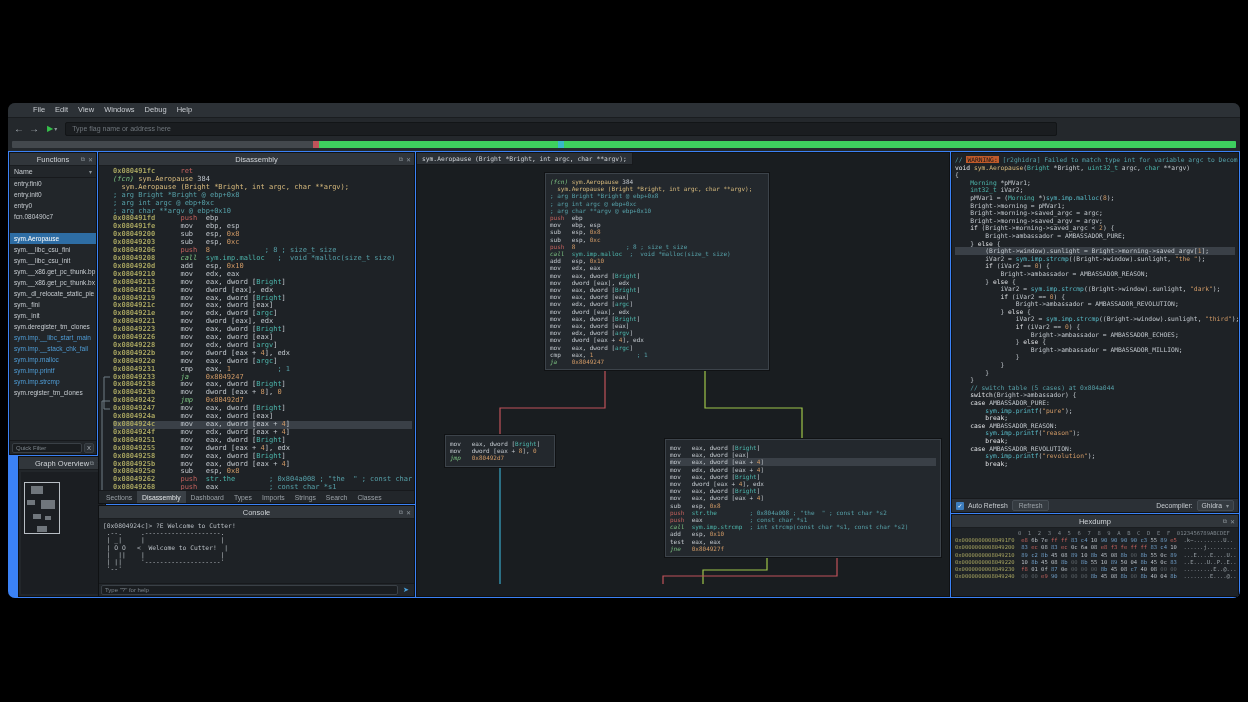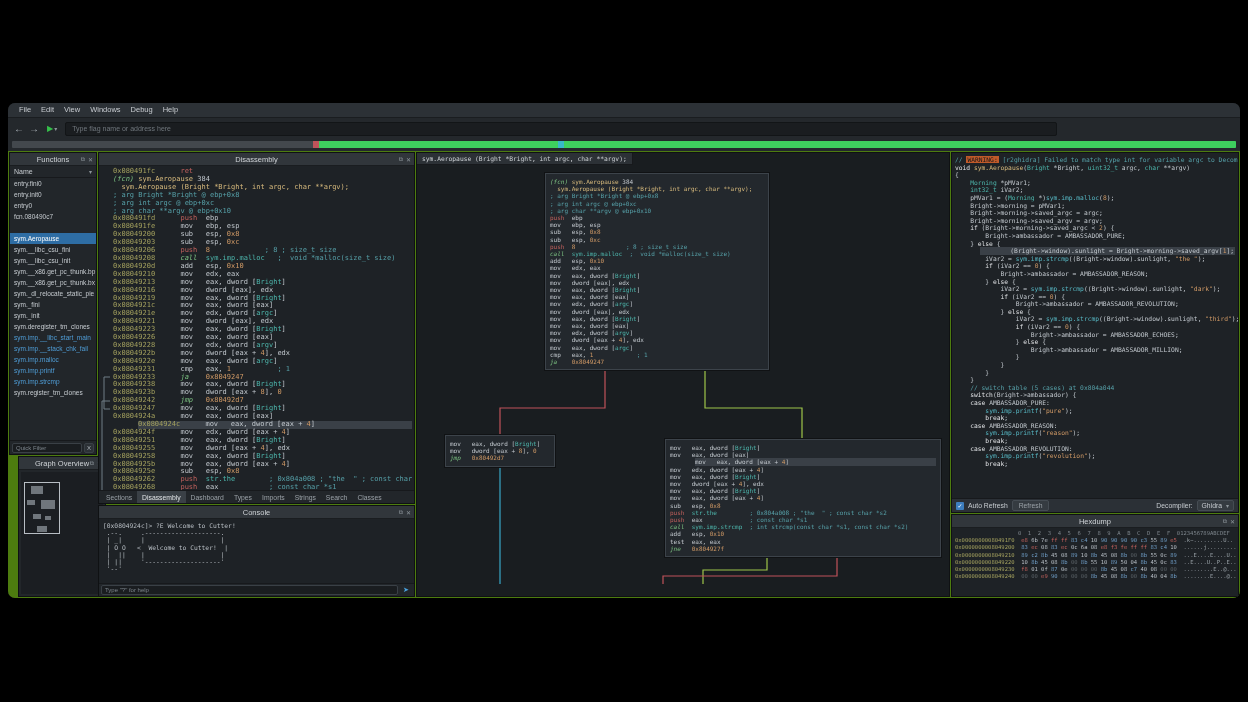--- a/index.html
+++ b/index.html
@@ -1,31 +1,31 @@
 <!DOCTYPE html>
 <html><head>
 <meta charset="utf-8">
 <style>
   *{box-sizing:border-box;margin:0;padding:0;}
   html,body{width:1248px;height:702px;background:#000;overflow:hidden;font-family:"Liberation Sans",sans-serif;}
   .window{position:absolute;left:8px;top:103px;width:1232px;height:495px;background:#1d2023;border-radius:7px;overflow:hidden;}
   
-  .menubar{height:14px;background:#2c3136;display:flex;align-items:center;padding-left:6px;}
+  .menubar{height:14px;background:#2c3136;display:flex;align-items:center;padding-left:20px;}
   .menu-item{font-size:7.5px;color:#c7cbd0;padding:0 5px;line-height:14px;}
   .navbar{height:22px;background:#24282c;display:flex;align-items:center;padding:0 6px;gap:5px;border-top:1px solid #1a1d20;}
   .nav-arrow{color:#aeb5bb;font-size:10px;line-height:10px;}
   .play-wrap{display:flex;align-items:center;gap:1px;margin:0 3px;}
   .play-icon{color:#35c04a;font-size:8px;}
   .caret{color:#8d959b;font-size:6px;}
   .addr-input{width:992px;height:14px;background:#1a1d20;border:1px solid #121517;border-radius:2px;color:#6f767c;font-size:7px;display:flex;align-items:center;padding:0 6px;}
   .seekrow{height:12px;background:#24282c;padding:2px 4px;}
   .seek-bar{height:7px;background:#43484d;border-radius:1px;position:relative;overflow:hidden;}
   .seek-seg{position:absolute;top:0;height:100%;}
   
-  .workspace{position:absolute;left:0;top:48px;width:1232px;height:447px;background:#4d7c0f;}
+  .workspace{position:absolute;left:0;top:48px;width:1232px;height:447px;background:#3b82f6;}
   .panel{position:absolute;background:#22262a;border:1px solid #0f1113;display:flex;flex-direction:column;overflow:hidden;}
   .panel-title{height:13px;background:#31363b;border-bottom:1px solid #1a1d20;display:flex;align-items:center;justify-content:center;font-size:7.5px;color:#ced2d6;position:relative;flex:none;}
   .panel-icons{position:absolute;right:3px;top:0;height:100%;display:flex;align-items:center;gap:3px;color:#8d959b;font-size:6px;}
   #p-functions{left:1px;top:1px;width:88px;height:303px;}
   #p-overview{left:10px;top:305px;width:88px;height:141px;}
   #p-disasm{left:90px;top:1px;width:317px;height:352px;}
   #p-console{left:90px;top:354px;width:317px;height:92px;}
   #p-graph{left:408px;top:1px;width:534px;height:445px;}
   #p-decomp{left:943px;top:1px;width:288px;height:361px;}
   #p-hex{left:943px;top:363px;width:288px;height:83px;}
@@ -40,22 +40,22 @@
   .filter-input{flex:1;height:10px;background:#1a1d20;border:1px solid #3a4046;border-radius:2px;color:#7d858c;font-size:6px;display:flex;align-items:center;padding:0 3px;}
   .filter-x{width:10px;height:10px;background:#2c3136;border:1px solid #3a4046;border-radius:2px;color:#aeb5bb;font-size:6px;display:flex;align-items:center;justify-content:center;}
   
   .minimap{flex:1;background:#1b1e22;margin:2px;position:relative;}
   .mini-node{position:absolute;background:#70767c;}
   .mini-view{position:absolute;border:1px solid #b8bec4;}
   
   .code-body{flex:1;background:#1e2226;font-family:"DejaVu Sans Mono",monospace;overflow:hidden;position:relative;}
   #disasm-body{font-size:7px;line-height:7.9px;padding:2px 2px 2px 14px;}
   .cl{white-space:pre;}
-  .cl.hl{background:#3a4047;margin-left:25px;}
-  .s-a{color:#a3a05e;}.s-w{color:#c2c8ce;}.s-r{color:#c0605c;}.s-g{color:#7dc383;font-style:italic;}
+  .cl.hl{background:#3a4047;}
+  .s-a{color:#a3a05e;font-weight:bold;}.s-w{color:#c2c8ce;}.s-r{color:#c0605c;}.s-g{color:#7dc383;font-style:italic;}
   .s-t{color:#4db6ac;}.s-n{color:#d19a66;}.s-c{color:#56a0a8;}.s-f{color:#d7ba7d;}
   .s-k{color:#e0e2e5;}.s-type{color:#4db6ac;}.s-imp{color:#56b6c2;}.s-str{color:#d19a66;}
   .s-id{color:#c2c8ce;}.s-warn{background:#c05a2a;color:#14171a;padding:0 1px;}
   .gutter{position:absolute;left:1px;top:0;}
   
   .tabs{height:13px;background:#22262a;border-top:1px solid #17191c;display:flex;padding-left:2px;flex:none;}
   .tab{font-size:6.8px;color:#9aa1a7;padding:0 5px;display:flex;align-items:center;}
   .tab.active{background:#3a4046;color:#e0e3e6;}
   
   #console-body{font-size:6.3px;line-height:7.2px;padding:3px 4px;color:#b9bfc5;}

